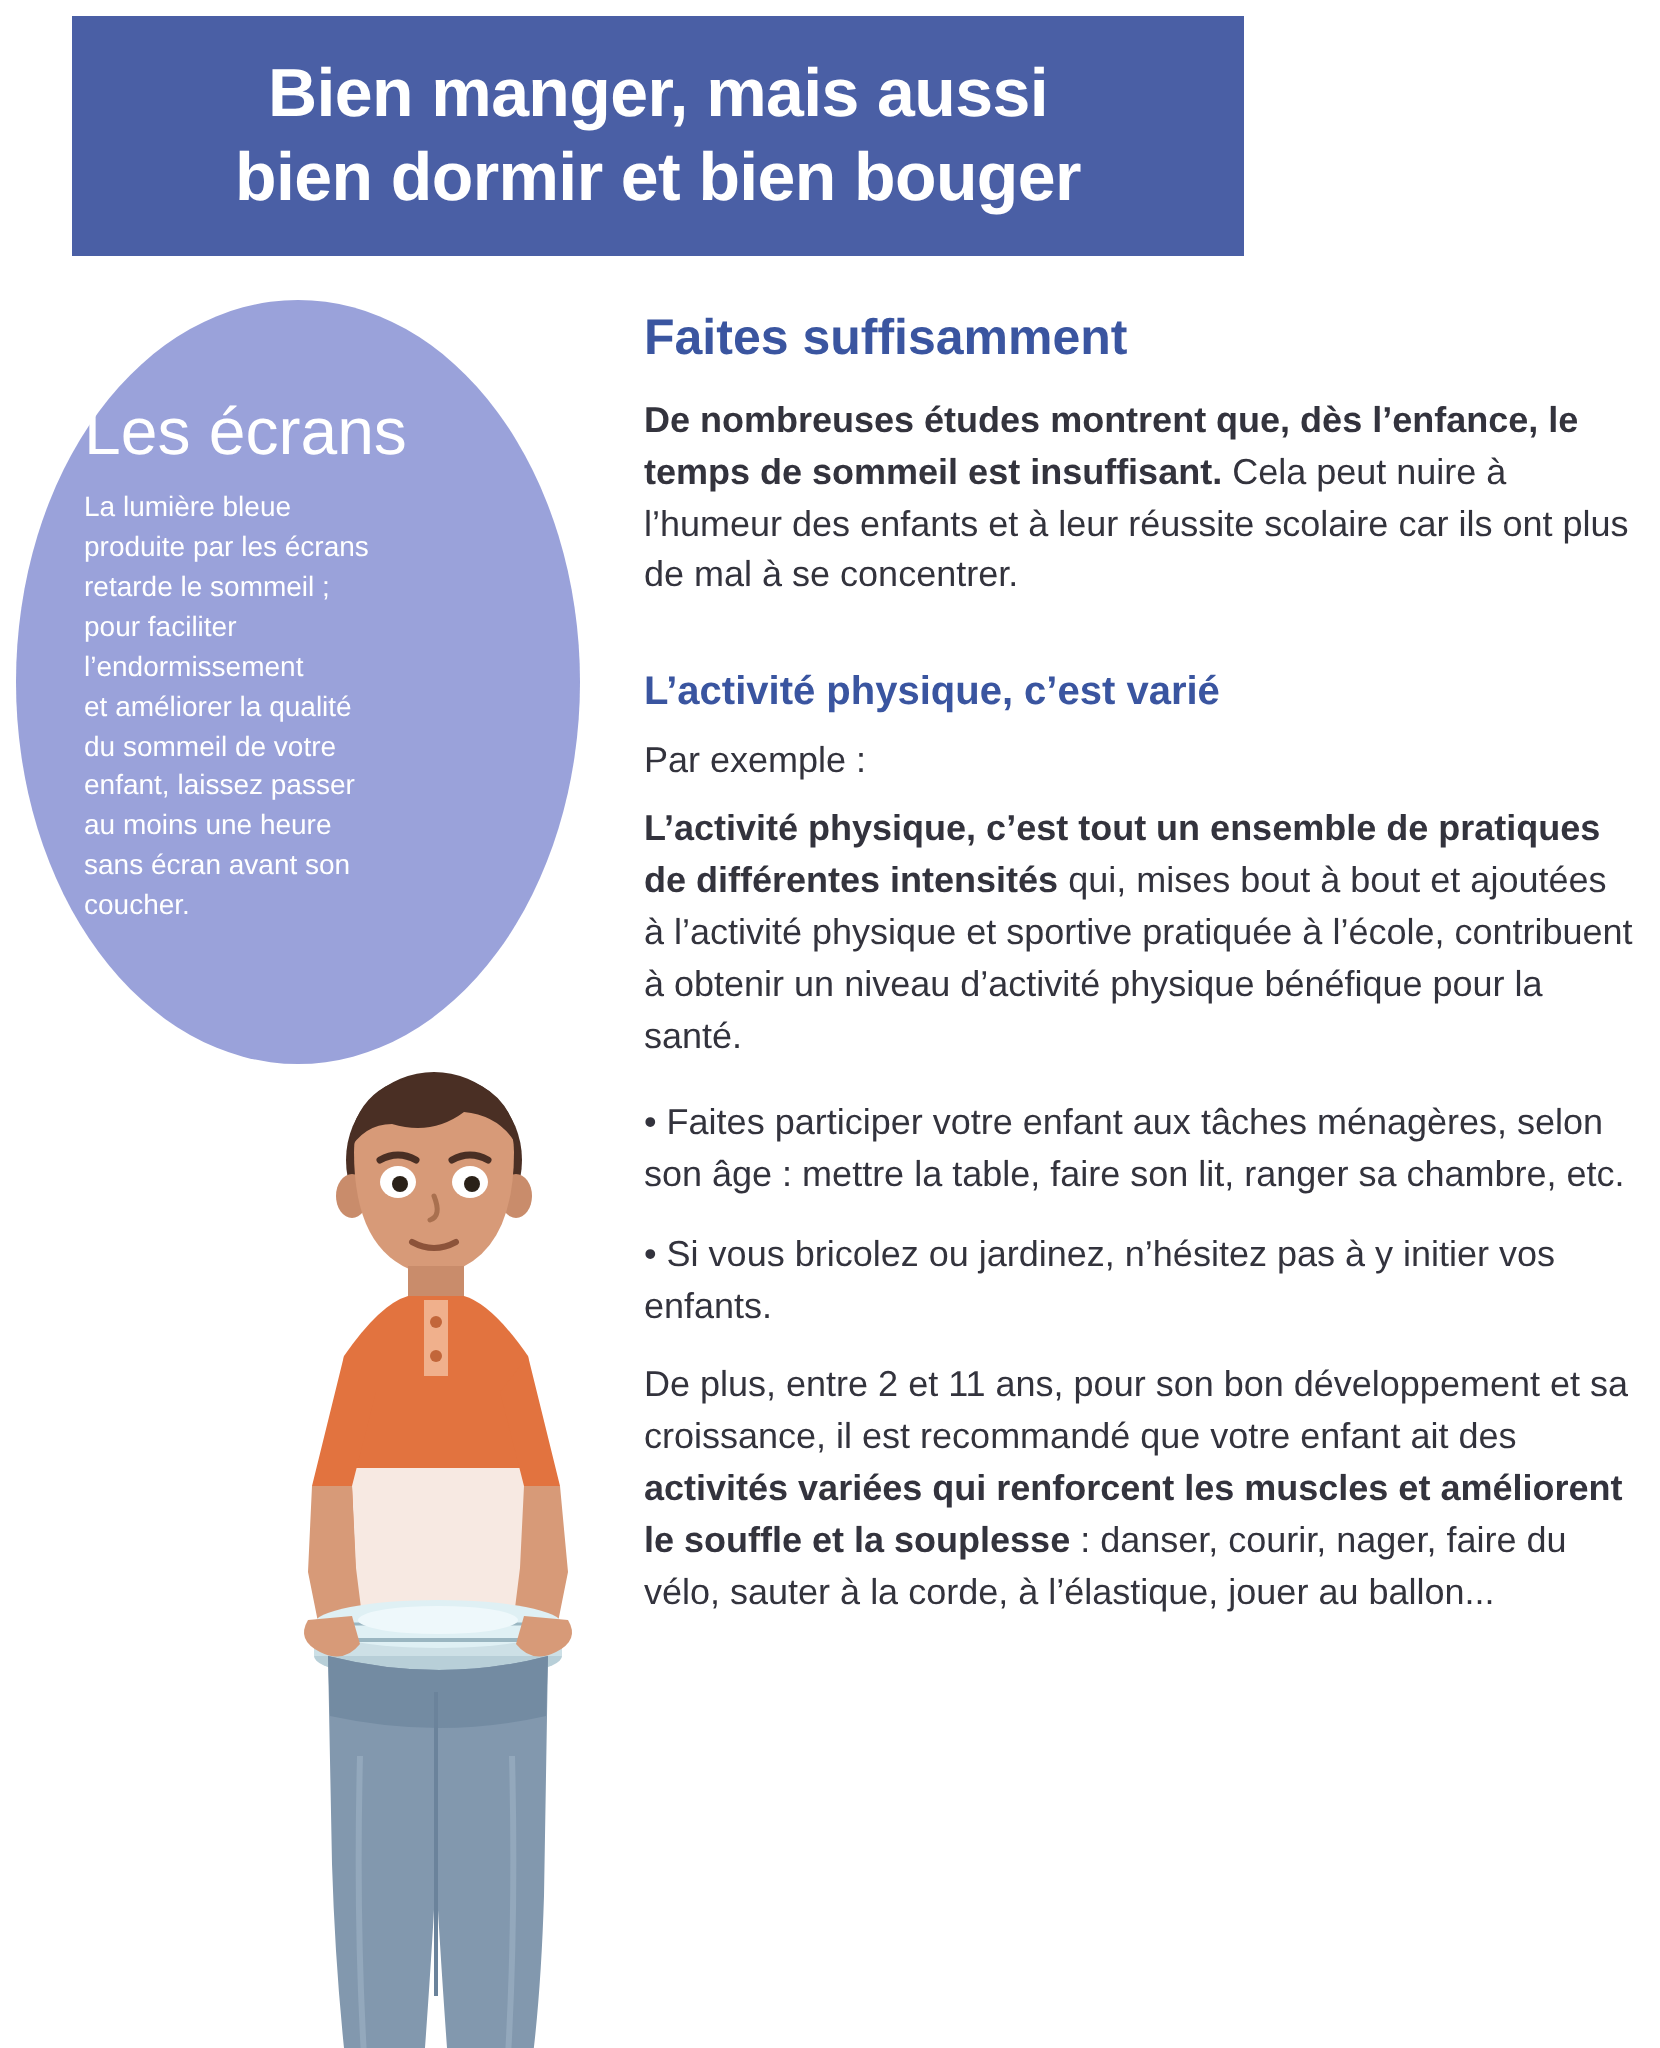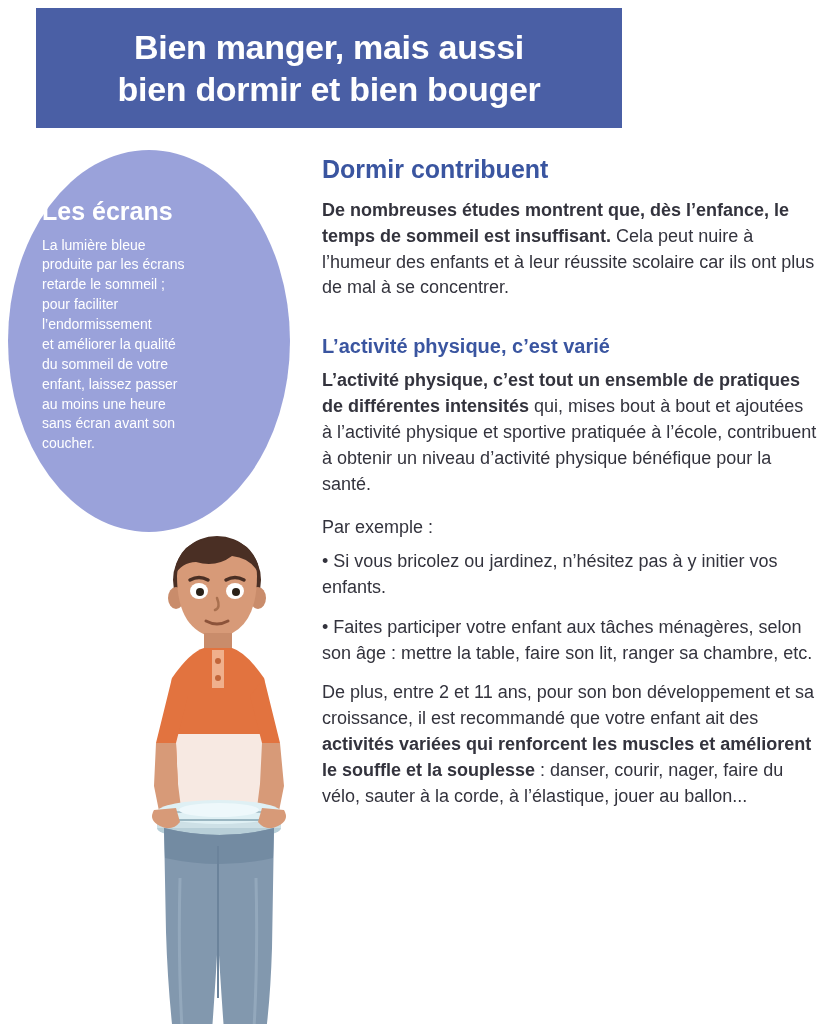--- a/index.html
+++ b/index.html
@@ -54,22 +54,22 @@
     top: 22px;
     width: 282px;
     height: 382px;
     background: #9aa2da;
     border-radius: 50%;
     color: #ffffff;
     box-sizing: border-box;
     padding: 48px 34px 0 34px;
   }
   .screens-title {
-    font-size: 25px;
-    font-weight: bold;
+    font-size: 33px;
+    font-weight: normal;
     margin: 0 0 10px 0;
     line-height: 1.1;
   }
   .screens-text {
     font-size: 14px;
     line-height: 1.42;
     font-weight: normal;
     white-space: pre-line;
   }
 
@@ -205,33 +205,33 @@
       <path d="M62 560 q10 10 22 0" stroke="#23814a" stroke-width="3" fill="none"></path>
       <path d="M116 560 q10 10 22 0" stroke="#23814a" stroke-width="3" fill="none"></path>
       <path d="M66 572 q-4 -14 4 -18 q6 12 14 0 q8 6 4 18 z" fill="#e8f6ec"></path>
       <path d="M120 572 q-4 -14 4 -18 q6 12 14 0 q8 6 4 18 z" fill="#e8f6ec"></path>
     </svg>
   </div>
 </div>
 
 <div class="right-col">
 
-  <h2 class="section-heading">Dormir contribuent</h2>
+  <h2 class="section-heading">Faites suffisamment</h2>
 
   <p class="para"><b>De nombreuses études montrent que, dès l’enfance, le temps de sommeil est insuffisant.</b><span> Cela peut nuire à l’humeur des enfants et à leur réussite scolaire car ils ont plus de mal à se concentrer.</span></p>
 
 
 
   <div class="section-gap"></div>
 
 
   <h3 class="sub-heading">L’activité physique, c’est varié</h3>
 
+  <p class="para" style="margin-bottom:8px">Par exemple :</p>
+
   <p class="para"><b>L’activité physique, c’est tout un ensemble de pratiques de différentes intensités</b><span> qui, mises bout à bout et ajoutées à l’activité physique et sportive pratiquée à l’école, contribuent à obtenir un niveau d’activité physique bénéfique pour la santé.</span></p>
 
-  <p class="para" style="margin-bottom:8px">Par exemple :</p>
+  <p class="para bullet">• Faites participer votre enfant aux tâches ménagères, selon son âge : mettre la table, faire son lit, ranger sa chambre, etc.</p>
 
   <p class="para bullet">• Si vous bricolez ou jardinez, n’hésitez pas à y initier vos enfants.</p>
-
-  <p class="para bullet">• Faites participer votre enfant aux tâches ménagères, selon son âge : mettre la table, faire son lit, ranger sa chambre, etc.</p>
 
   <p class="para"><span>De plus, entre 2 et 11 ans, pour son bon développement et sa croissance, il est recommandé que votre enfant ait des </span><b>activités variées qui renforcent les muscles et améliorent le souffle et la souplesse</b><span> : danser, courir, nager, faire du vélo, sauter à la corde, à l’élastique, jouer au ballon...</span></p>
 </div>
 
 </body></html>

